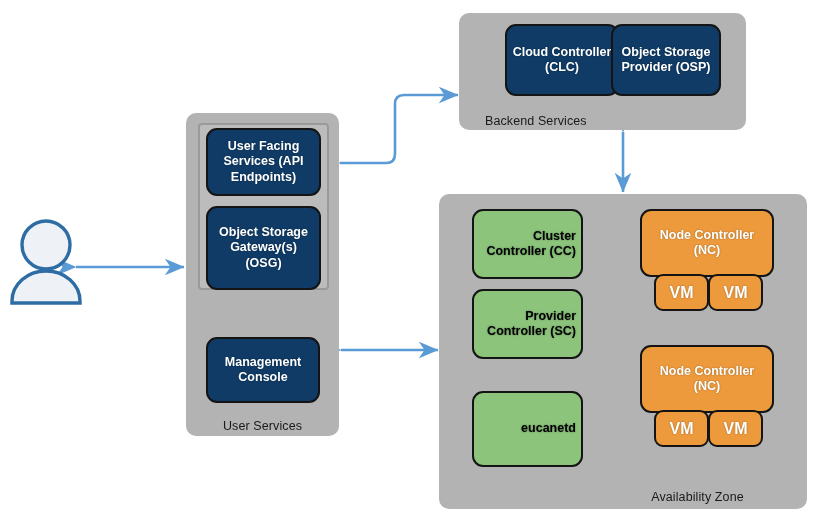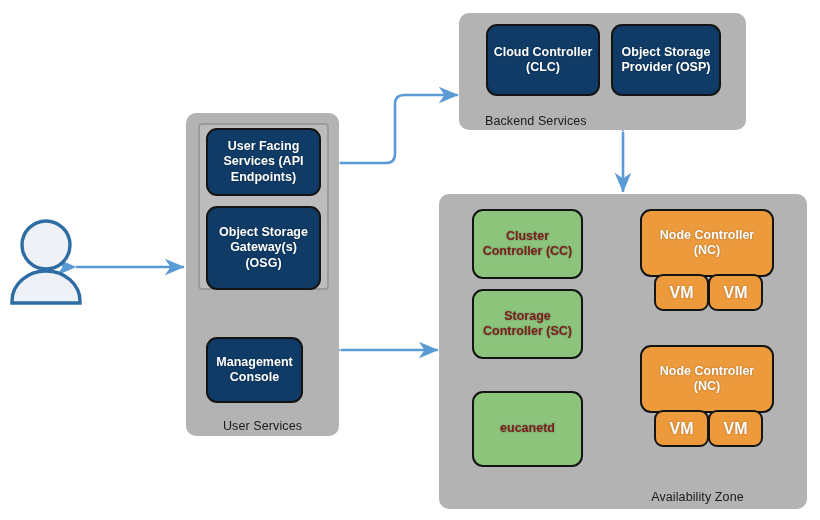--- a/index.html
+++ b/index.html
@@ -60,24 +60,25 @@
 
   .navy {
     background: #0f3b66;
     color: #ffffff;
     font-size: 12.5px;
     font-weight: bold;
     text-shadow: 0 0 2px rgba(0,0,0,.35);
   }
   .green {
     background: #8cc47c;
-    color: #7f1d1d;
+    color: #000000;
     font-size: 12.5px;
     font-weight: bold;
     text-shadow: 0 0 2px rgba(0,0,0,.35);
+    text-align: right;
   }
   .orange {
     background: #ed9a3c;
     color: #ffffff;
     font-size: 12.5px;
     font-weight: bold;
     text-shadow: 0 0 2px rgba(0,0,0,.35);
   }
   .vm {
     font-size: 16px;
@@ -147,48 +148,48 @@
   <div class="subpanel" style="left:198px; top:123px; width:131px; height:167px;"></div>
 
   <div class="node navy apibox" style="left:206px; top:128px; width:115px; height:68px;">
     <span class="lbl">User Facing Services (API Endpoints)</span>
   </div>
 
   <div class="node navy" style="left:206px; top:206px; width:115px; height:84px;">
     <span class="lbl">Object Storage Gateway(s) (OSG)</span>
   </div>
 
-  <div class="node navy" style="left:206px; top:337px; width:97px; height:66px;">
+  <div class="node navy" style="left:206px; top:337px; width:114px; height:66px;">
     <span class="lbl">Management Console</span>
   </div>
 
   <div class="zone-label" style="left:186px; top:419px; width:153px; text-align:center;">User Services</div>
 
   <div class="zone" style="left:459px; top:13px; width:287px; height:117px;">
   </div>
 
-  <div class="node navy" style="left:486px; top:24px; width:114px; height:72px;">
+  <div class="node navy" style="left:505px; top:24px; width:114px; height:72px;">
     <span class="lbl">Cloud Controller (CLC)</span>
   </div>
 
   <div class="node navy" style="left:611px; top:24px; width:110px; height:72px;">
     <span class="lbl">Object Storage Provider (OSP)</span>
   </div>
 
   <div class="zone-label" style="left:459px; top:114px; width:287px; text-align:left;padding-left:26px;">Backend Services</div>
 
   <div class="zone" style="left:439px; top:194px; width:368px; height:315px;">
   </div>
 
   <div class="node green" style="left:472px; top:209px; width:111px; height:70px;">
     <span class="lbl">Cluster Controller (CC)</span>
   </div>
 
   <div class="node green" style="left:472px; top:289px; width:111px; height:70px;">
-    <span class="lbl">Storage Controller (SC)</span>
+    <span class="lbl">Provider Controller (SC)</span>
   </div>
 
   <div class="node green" style="left:472px; top:391px; width:111px; height:76px;">
     <span class="lbl">eucanetd</span>
   </div>
 
   <div class="node orange" style="left:640px; top:209px; width:134px; height:68px;">
     <span class="lbl">Node Controller (NC)</span>
   </div>
   <div class="node orange vm" style="left:654px; top:274px; width:55px; height:37px;">

